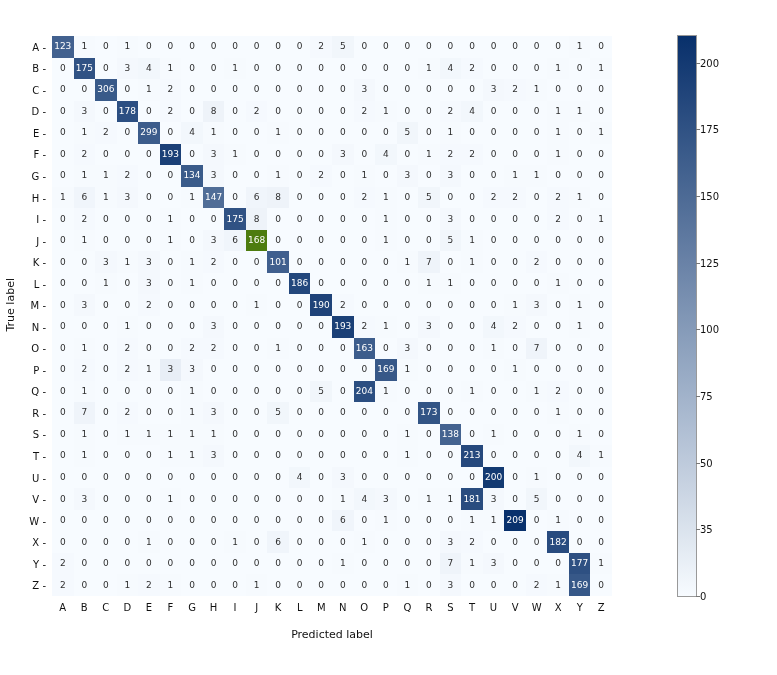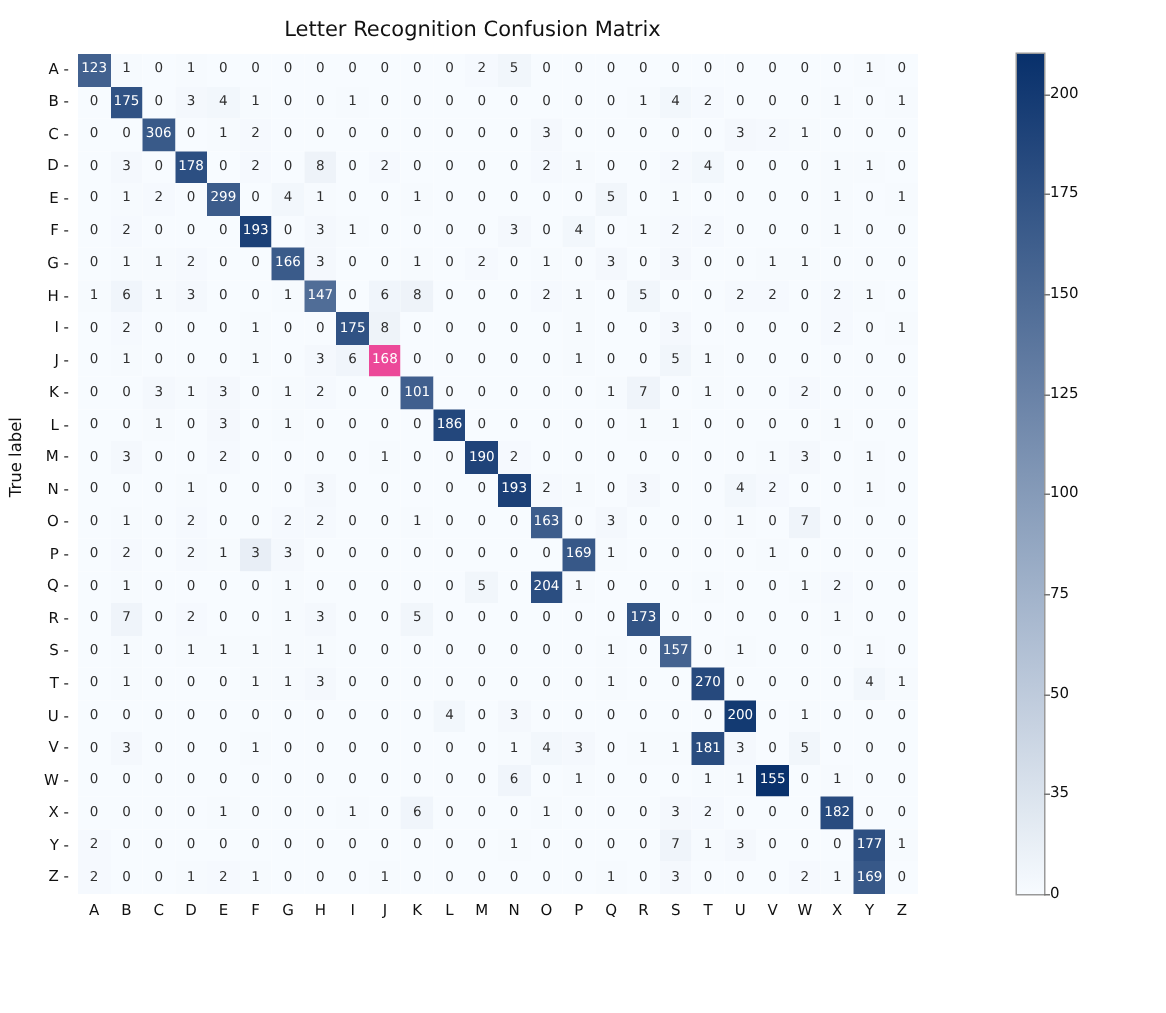--- a/index.html
+++ b/index.html
@@ -14,21 +14,20 @@
   .xlabel{position:absolute;left:52px;width:560px;top:628px;text-align:center;font-size:11px}
   
   .cbar{position:absolute;left:678px;top:36px;width:18px;height:560px;outline:1px solid #999}
   .ctick{position:absolute;left:700px;width:34px;font-size:10px;transform:translateY(-50%)}
   .cmark{position:absolute;left:696px;width:4px;height:1px;background:#777}
 </style>
 </head>
 <body>
 
 <div class="figure">
-  <div class="title">Letter Recognition Confusion Matrix</div>
   <div class="ylabel">True label</div>
   <div class="plot">
     <div class="grid" id="grid">
         <div class="cell" style="background: rgb(66, 97, 143); color: rgb(255, 255, 255);">123</div>
         <div class="cell" style="background: rgb(246, 250, 254); color: rgb(47, 47, 47);">1</div>
         <div class="cell" style="background: rgb(247, 251, 255); color: rgb(47, 47, 47);">0</div>
         <div class="cell" style="background: rgb(246, 250, 254); color: rgb(47, 47, 47);">1</div>
         <div class="cell" style="background: rgb(247, 251, 255); color: rgb(47, 47, 47);">0</div>
         <div class="cell" style="background: rgb(247, 251, 255); color: rgb(47, 47, 47);">0</div>
         <div class="cell" style="background: rgb(247, 251, 255); color: rgb(47, 47, 47);">0</div>
@@ -180,21 +179,21 @@
         <div class="cell" style="background: rgb(247, 251, 255); color: rgb(47, 47, 47);">0</div>
         <div class="cell" style="background: rgb(246, 250, 254); color: rgb(47, 47, 47);">1</div>
         <div class="cell" style="background: rgb(247, 251, 255); color: rgb(47, 47, 47);">0</div>
         <div class="cell" style="background: rgb(247, 251, 255); color: rgb(47, 47, 47);">0</div>
         <div class="cell" style="background: rgb(247, 251, 255); color: rgb(47, 47, 47);">0</div>
         <div class="cell" style="background: rgb(246, 250, 254); color: rgb(47, 47, 47);">1</div>
         <div class="cell" style="background: rgb(246, 250, 254); color: rgb(47, 47, 47);">1</div>
         <div class="cell" style="background: rgb(245, 249, 254); color: rgb(47, 47, 47);">2</div>
         <div class="cell" style="background: rgb(247, 251, 255); color: rgb(47, 47, 47);">0</div>
         <div class="cell" style="background: rgb(247, 251, 255); color: rgb(47, 47, 47);">0</div>
-        <div class="cell" style="background: rgb(58, 91, 138); color: rgb(255, 255, 255);">166</div>
+        <div class="cell" style="background: rgb(58, 91, 138); color: rgb(255, 255, 255);">134</div>
         <div class="cell" style="background: rgb(244, 248, 253); color: rgb(47, 47, 47);">3</div>
         <div class="cell" style="background: rgb(247, 251, 255); color: rgb(47, 47, 47);">0</div>
         <div class="cell" style="background: rgb(247, 251, 255); color: rgb(47, 47, 47);">0</div>
         <div class="cell" style="background: rgb(246, 250, 254); color: rgb(47, 47, 47);">1</div>
         <div class="cell" style="background: rgb(247, 251, 255); color: rgb(47, 47, 47);">0</div>
         <div class="cell" style="background: rgb(245, 249, 254); color: rgb(47, 47, 47);">2</div>
         <div class="cell" style="background: rgb(247, 251, 255); color: rgb(47, 47, 47);">0</div>
         <div class="cell" style="background: rgb(246, 250, 254); color: rgb(47, 47, 47);">1</div>
         <div class="cell" style="background: rgb(247, 251, 255); color: rgb(47, 47, 47);">0</div>
         <div class="cell" style="background: rgb(244, 248, 253); color: rgb(47, 47, 47);">3</div>
@@ -261,21 +260,21 @@
         <div class="cell" style="background: rgb(246, 250, 254); color: rgb(47, 47, 47);">1</div>
         <div class="cell" style="background: rgb(247, 251, 255); color: rgb(47, 47, 47);">0</div>
         <div class="cell" style="background: rgb(246, 250, 254); color: rgb(47, 47, 47);">1</div>
         <div class="cell" style="background: rgb(247, 251, 255); color: rgb(47, 47, 47);">0</div>
         <div class="cell" style="background: rgb(247, 251, 255); color: rgb(47, 47, 47);">0</div>
         <div class="cell" style="background: rgb(247, 251, 255); color: rgb(47, 47, 47);">0</div>
         <div class="cell" style="background: rgb(246, 250, 254); color: rgb(47, 47, 47);">1</div>
         <div class="cell" style="background: rgb(247, 251, 255); color: rgb(47, 47, 47);">0</div>
         <div class="cell" style="background: rgb(244, 248, 253); color: rgb(47, 47, 47);">3</div>
         <div class="cell" style="background: rgb(240, 245, 251); color: rgb(47, 47, 47);">6</div>
-        <div class="cell" style="background: #ec4899; color: rgb(255, 255, 255);">168</div>
+        <div class="cell" style="background: #4d7c0f; color: rgb(255, 255, 255);">168</div>
         <div class="cell" style="background: rgb(247, 251, 255); color: rgb(47, 47, 47);">0</div>
         <div class="cell" style="background: rgb(247, 251, 255); color: rgb(47, 47, 47);">0</div>
         <div class="cell" style="background: rgb(247, 251, 255); color: rgb(47, 47, 47);">0</div>
         <div class="cell" style="background: rgb(247, 251, 255); color: rgb(47, 47, 47);">0</div>
         <div class="cell" style="background: rgb(247, 251, 255); color: rgb(47, 47, 47);">0</div>
         <div class="cell" style="background: rgb(246, 250, 254); color: rgb(47, 47, 47);">1</div>
         <div class="cell" style="background: rgb(247, 251, 255); color: rgb(47, 47, 47);">0</div>
         <div class="cell" style="background: rgb(247, 251, 255); color: rgb(47, 47, 47);">0</div>
         <div class="cell" style="background: rgb(241, 246, 251); color: rgb(47, 47, 47);">5</div>
         <div class="cell" style="background: rgb(246, 250, 254); color: rgb(47, 47, 47);">1</div>
@@ -504,48 +503,48 @@
         <div class="cell" style="background: rgb(247, 251, 255); color: rgb(47, 47, 47);">0</div>
         <div class="cell" style="background: rgb(247, 251, 255); color: rgb(47, 47, 47);">0</div>
         <div class="cell" style="background: rgb(247, 251, 255); color: rgb(47, 47, 47);">0</div>
         <div class="cell" style="background: rgb(247, 251, 255); color: rgb(47, 47, 47);">0</div>
         <div class="cell" style="background: rgb(247, 251, 255); color: rgb(47, 47, 47);">0</div>
         <div class="cell" style="background: rgb(247, 251, 255); color: rgb(47, 47, 47);">0</div>
         <div class="cell" style="background: rgb(247, 251, 255); color: rgb(47, 47, 47);">0</div>
         <div class="cell" style="background: rgb(247, 251, 255); color: rgb(47, 47, 47);">0</div>
         <div class="cell" style="background: rgb(246, 250, 254); color: rgb(47, 47, 47);">1</div>
         <div class="cell" style="background: rgb(247, 251, 255); color: rgb(47, 47, 47);">0</div>
-        <div class="cell" style="background: rgb(68, 99, 144); color: rgb(255, 255, 255);">157</div>
-        <div class="cell" style="background: rgb(247, 251, 255); color: rgb(47, 47, 47);">0</div>
-        <div class="cell" style="background: rgb(246, 250, 254); color: rgb(47, 47, 47);">1</div>
-        <div class="cell" style="background: rgb(247, 251, 255); color: rgb(47, 47, 47);">0</div>
-        <div class="cell" style="background: rgb(247, 251, 255); color: rgb(47, 47, 47);">0</div>
-        <div class="cell" style="background: rgb(247, 251, 255); color: rgb(47, 47, 47);">0</div>
-        <div class="cell" style="background: rgb(246, 250, 254); color: rgb(47, 47, 47);">1</div>
-        <div class="cell" style="background: rgb(247, 251, 255); color: rgb(47, 47, 47);">0</div>
-        <div class="cell" style="background: rgb(247, 251, 255); color: rgb(47, 47, 47);">0</div>
-        <div class="cell" style="background: rgb(246, 250, 254); color: rgb(47, 47, 47);">1</div>
-        <div class="cell" style="background: rgb(247, 251, 255); color: rgb(47, 47, 47);">0</div>
-        <div class="cell" style="background: rgb(247, 251, 255); color: rgb(47, 47, 47);">0</div>
-        <div class="cell" style="background: rgb(247, 251, 255); color: rgb(47, 47, 47);">0</div>
-        <div class="cell" style="background: rgb(246, 250, 254); color: rgb(47, 47, 47);">1</div>
-        <div class="cell" style="background: rgb(246, 250, 254); color: rgb(47, 47, 47);">1</div>
-        <div class="cell" style="background: rgb(244, 248, 253); color: rgb(47, 47, 47);">3</div>
-        <div class="cell" style="background: rgb(247, 251, 255); color: rgb(47, 47, 47);">0</div>
-        <div class="cell" style="background: rgb(247, 251, 255); color: rgb(47, 47, 47);">0</div>
-        <div class="cell" style="background: rgb(247, 251, 255); color: rgb(47, 47, 47);">0</div>
-        <div class="cell" style="background: rgb(247, 251, 255); color: rgb(47, 47, 47);">0</div>
-        <div class="cell" style="background: rgb(247, 251, 255); color: rgb(47, 47, 47);">0</div>
-        <div class="cell" style="background: rgb(247, 251, 255); color: rgb(47, 47, 47);">0</div>
-        <div class="cell" style="background: rgb(247, 251, 255); color: rgb(47, 47, 47);">0</div>
-        <div class="cell" style="background: rgb(247, 251, 255); color: rgb(47, 47, 47);">0</div>
-        <div class="cell" style="background: rgb(246, 250, 254); color: rgb(47, 47, 47);">1</div>
-        <div class="cell" style="background: rgb(247, 251, 255); color: rgb(47, 47, 47);">0</div>
-        <div class="cell" style="background: rgb(247, 251, 255); color: rgb(47, 47, 47);">0</div>
-        <div class="cell" style="background: rgb(38, 73, 125); color: rgb(255, 255, 255);">270</div>
+        <div class="cell" style="background: rgb(68, 99, 144); color: rgb(255, 255, 255);">138</div>
+        <div class="cell" style="background: rgb(247, 251, 255); color: rgb(47, 47, 47);">0</div>
+        <div class="cell" style="background: rgb(246, 250, 254); color: rgb(47, 47, 47);">1</div>
+        <div class="cell" style="background: rgb(247, 251, 255); color: rgb(47, 47, 47);">0</div>
+        <div class="cell" style="background: rgb(247, 251, 255); color: rgb(47, 47, 47);">0</div>
+        <div class="cell" style="background: rgb(247, 251, 255); color: rgb(47, 47, 47);">0</div>
+        <div class="cell" style="background: rgb(246, 250, 254); color: rgb(47, 47, 47);">1</div>
+        <div class="cell" style="background: rgb(247, 251, 255); color: rgb(47, 47, 47);">0</div>
+        <div class="cell" style="background: rgb(247, 251, 255); color: rgb(47, 47, 47);">0</div>
+        <div class="cell" style="background: rgb(246, 250, 254); color: rgb(47, 47, 47);">1</div>
+        <div class="cell" style="background: rgb(247, 251, 255); color: rgb(47, 47, 47);">0</div>
+        <div class="cell" style="background: rgb(247, 251, 255); color: rgb(47, 47, 47);">0</div>
+        <div class="cell" style="background: rgb(247, 251, 255); color: rgb(47, 47, 47);">0</div>
+        <div class="cell" style="background: rgb(246, 250, 254); color: rgb(47, 47, 47);">1</div>
+        <div class="cell" style="background: rgb(246, 250, 254); color: rgb(47, 47, 47);">1</div>
+        <div class="cell" style="background: rgb(244, 248, 253); color: rgb(47, 47, 47);">3</div>
+        <div class="cell" style="background: rgb(247, 251, 255); color: rgb(47, 47, 47);">0</div>
+        <div class="cell" style="background: rgb(247, 251, 255); color: rgb(47, 47, 47);">0</div>
+        <div class="cell" style="background: rgb(247, 251, 255); color: rgb(47, 47, 47);">0</div>
+        <div class="cell" style="background: rgb(247, 251, 255); color: rgb(47, 47, 47);">0</div>
+        <div class="cell" style="background: rgb(247, 251, 255); color: rgb(47, 47, 47);">0</div>
+        <div class="cell" style="background: rgb(247, 251, 255); color: rgb(47, 47, 47);">0</div>
+        <div class="cell" style="background: rgb(247, 251, 255); color: rgb(47, 47, 47);">0</div>
+        <div class="cell" style="background: rgb(247, 251, 255); color: rgb(47, 47, 47);">0</div>
+        <div class="cell" style="background: rgb(246, 250, 254); color: rgb(47, 47, 47);">1</div>
+        <div class="cell" style="background: rgb(247, 251, 255); color: rgb(47, 47, 47);">0</div>
+        <div class="cell" style="background: rgb(247, 251, 255); color: rgb(47, 47, 47);">0</div>
+        <div class="cell" style="background: rgb(38, 73, 125); color: rgb(255, 255, 255);">213</div>
         <div class="cell" style="background: rgb(247, 251, 255); color: rgb(47, 47, 47);">0</div>
         <div class="cell" style="background: rgb(247, 251, 255); color: rgb(47, 47, 47);">0</div>
         <div class="cell" style="background: rgb(247, 251, 255); color: rgb(47, 47, 47);">0</div>
         <div class="cell" style="background: rgb(247, 251, 255); color: rgb(47, 47, 47);">0</div>
         <div class="cell" style="background: rgb(242, 247, 252); color: rgb(47, 47, 47);">4</div>
         <div class="cell" style="background: rgb(246, 250, 254); color: rgb(47, 47, 47);">1</div>
         <div class="cell" style="background: rgb(247, 251, 255); color: rgb(47, 47, 47);">0</div>
         <div class="cell" style="background: rgb(247, 251, 255); color: rgb(47, 47, 47);">0</div>
         <div class="cell" style="background: rgb(247, 251, 255); color: rgb(47, 47, 47);">0</div>
         <div class="cell" style="background: rgb(247, 251, 255); color: rgb(47, 47, 47);">0</div>
@@ -611,21 +610,21 @@
         <div class="cell" style="background: rgb(247, 251, 255); color: rgb(47, 47, 47);">0</div>
         <div class="cell" style="background: rgb(247, 251, 255); color: rgb(47, 47, 47);">0</div>
         <div class="cell" style="background: rgb(240, 245, 251); color: rgb(47, 47, 47);">6</div>
         <div class="cell" style="background: rgb(247, 251, 255); color: rgb(47, 47, 47);">0</div>
         <div class="cell" style="background: rgb(246, 250, 254); color: rgb(47, 47, 47);">1</div>
         <div class="cell" style="background: rgb(247, 251, 255); color: rgb(47, 47, 47);">0</div>
         <div class="cell" style="background: rgb(247, 251, 255); color: rgb(47, 47, 47);">0</div>
         <div class="cell" style="background: rgb(247, 251, 255); color: rgb(47, 47, 47);">0</div>
         <div class="cell" style="background: rgb(246, 250, 254); color: rgb(47, 47, 47);">1</div>
         <div class="cell" style="background: rgb(246, 250, 254); color: rgb(47, 47, 47);">1</div>
-        <div class="cell" style="background: rgb(9, 49, 108); color: rgb(255, 255, 255);">155</div>
+        <div class="cell" style="background: rgb(9, 49, 108); color: rgb(255, 255, 255);">209</div>
         <div class="cell" style="background: rgb(247, 251, 255); color: rgb(47, 47, 47);">0</div>
         <div class="cell" style="background: rgb(246, 250, 254); color: rgb(47, 47, 47);">1</div>
         <div class="cell" style="background: rgb(247, 251, 255); color: rgb(47, 47, 47);">0</div>
         <div class="cell" style="background: rgb(247, 251, 255); color: rgb(47, 47, 47);">0</div>
         <div class="cell" style="background: rgb(247, 251, 255); color: rgb(47, 47, 47);">0</div>
         <div class="cell" style="background: rgb(247, 251, 255); color: rgb(47, 47, 47);">0</div>
         <div class="cell" style="background: rgb(247, 251, 255); color: rgb(47, 47, 47);">0</div>
         <div class="cell" style="background: rgb(247, 251, 255); color: rgb(47, 47, 47);">0</div>
         <div class="cell" style="background: rgb(246, 250, 254); color: rgb(47, 47, 47);">1</div>
         <div class="cell" style="background: rgb(247, 251, 255); color: rgb(47, 47, 47);">0</div>
@@ -696,20 +695,21 @@
         <div class="cell" style="background: rgb(244, 248, 253); color: rgb(47, 47, 47);">3</div>
         <div class="cell" style="background: rgb(247, 251, 255); color: rgb(47, 47, 47);">0</div>
         <div class="cell" style="background: rgb(247, 251, 255); color: rgb(47, 47, 47);">0</div>
         <div class="cell" style="background: rgb(247, 251, 255); color: rgb(47, 47, 47);">0</div>
         <div class="cell" style="background: rgb(245, 249, 254); color: rgb(47, 47, 47);">2</div>
         <div class="cell" style="background: rgb(246, 250, 254); color: rgb(47, 47, 47);">1</div>
         <div class="cell" style="background: rgb(55, 88, 136); color: rgb(255, 255, 255);">169</div>
         <div class="cell" style="background: rgb(247, 251, 255); color: rgb(47, 47, 47);">0</div>
       </div>
   </div>
+  <div class="xlabel">Predicted label</div>
   <div class="cbar" id="cbar" style="background: linear-gradient(to top, rgb(247, 251, 255) 0%, rgb(223, 231, 240) 10%, rgb(199, 210, 225) 20%, rgb(175, 190, 211) 30%, rgb(151, 170, 196) 40%, rgb(128, 150, 181) 50%, rgb(104, 129, 166) 60%, rgb(80, 109, 151) 70%, rgb(56, 89, 137) 80%, rgb(32, 68, 122) 90%, rgb(8, 48, 107) 100%);"></div>
 <div class="ytick" style="top: 46.7692px;">A -</div>
     <div class="xtick" style="left: 62.7692px;">A</div>
     <div class="ytick" style="top: 68.3077px;">B -</div>
     <div class="xtick" style="left: 84.3077px;">B</div>
     <div class="ytick" style="top: 89.8462px;">C -</div>
     <div class="xtick" style="left: 105.846px;">C</div>
     <div class="ytick" style="top: 111.385px;">D -</div>
     <div class="xtick" style="left: 127.385px;">D</div>
     <div class="ytick" style="top: 132.923px;">E -</div>

